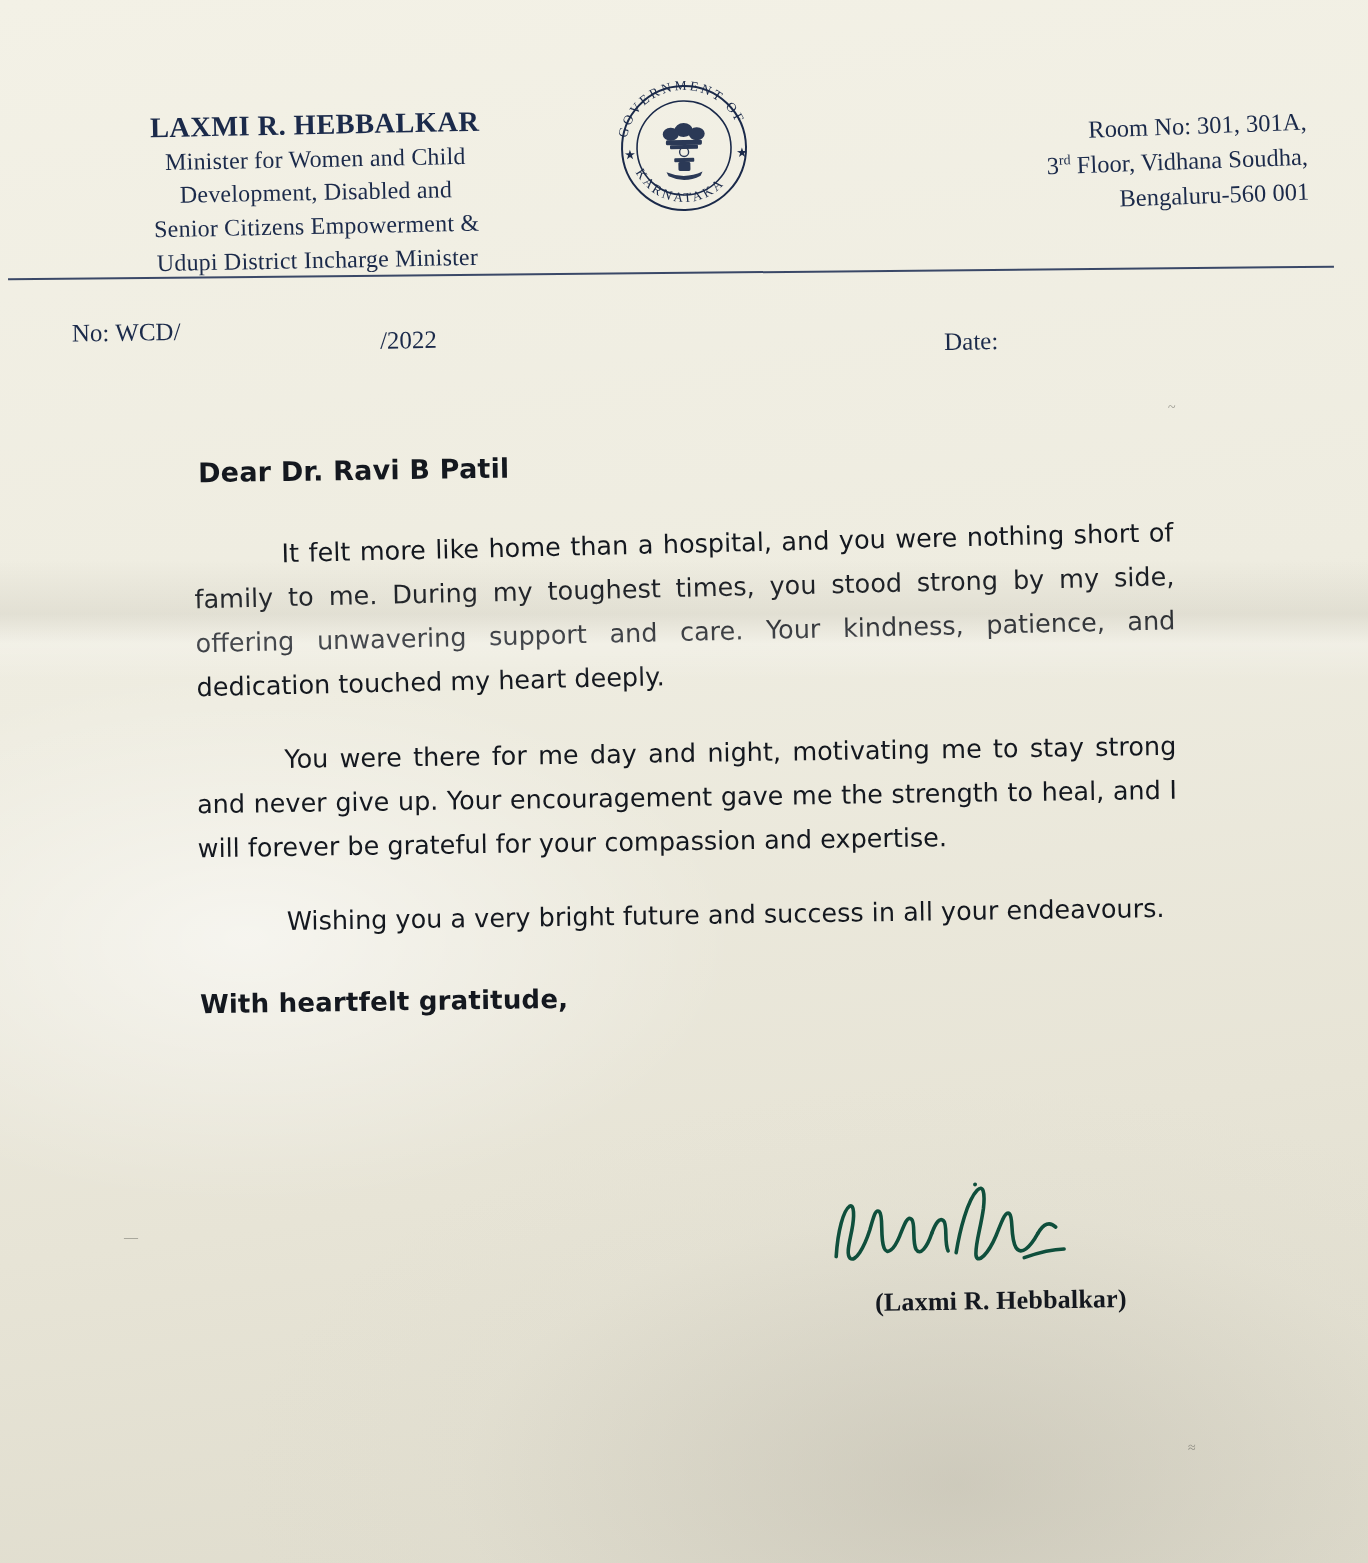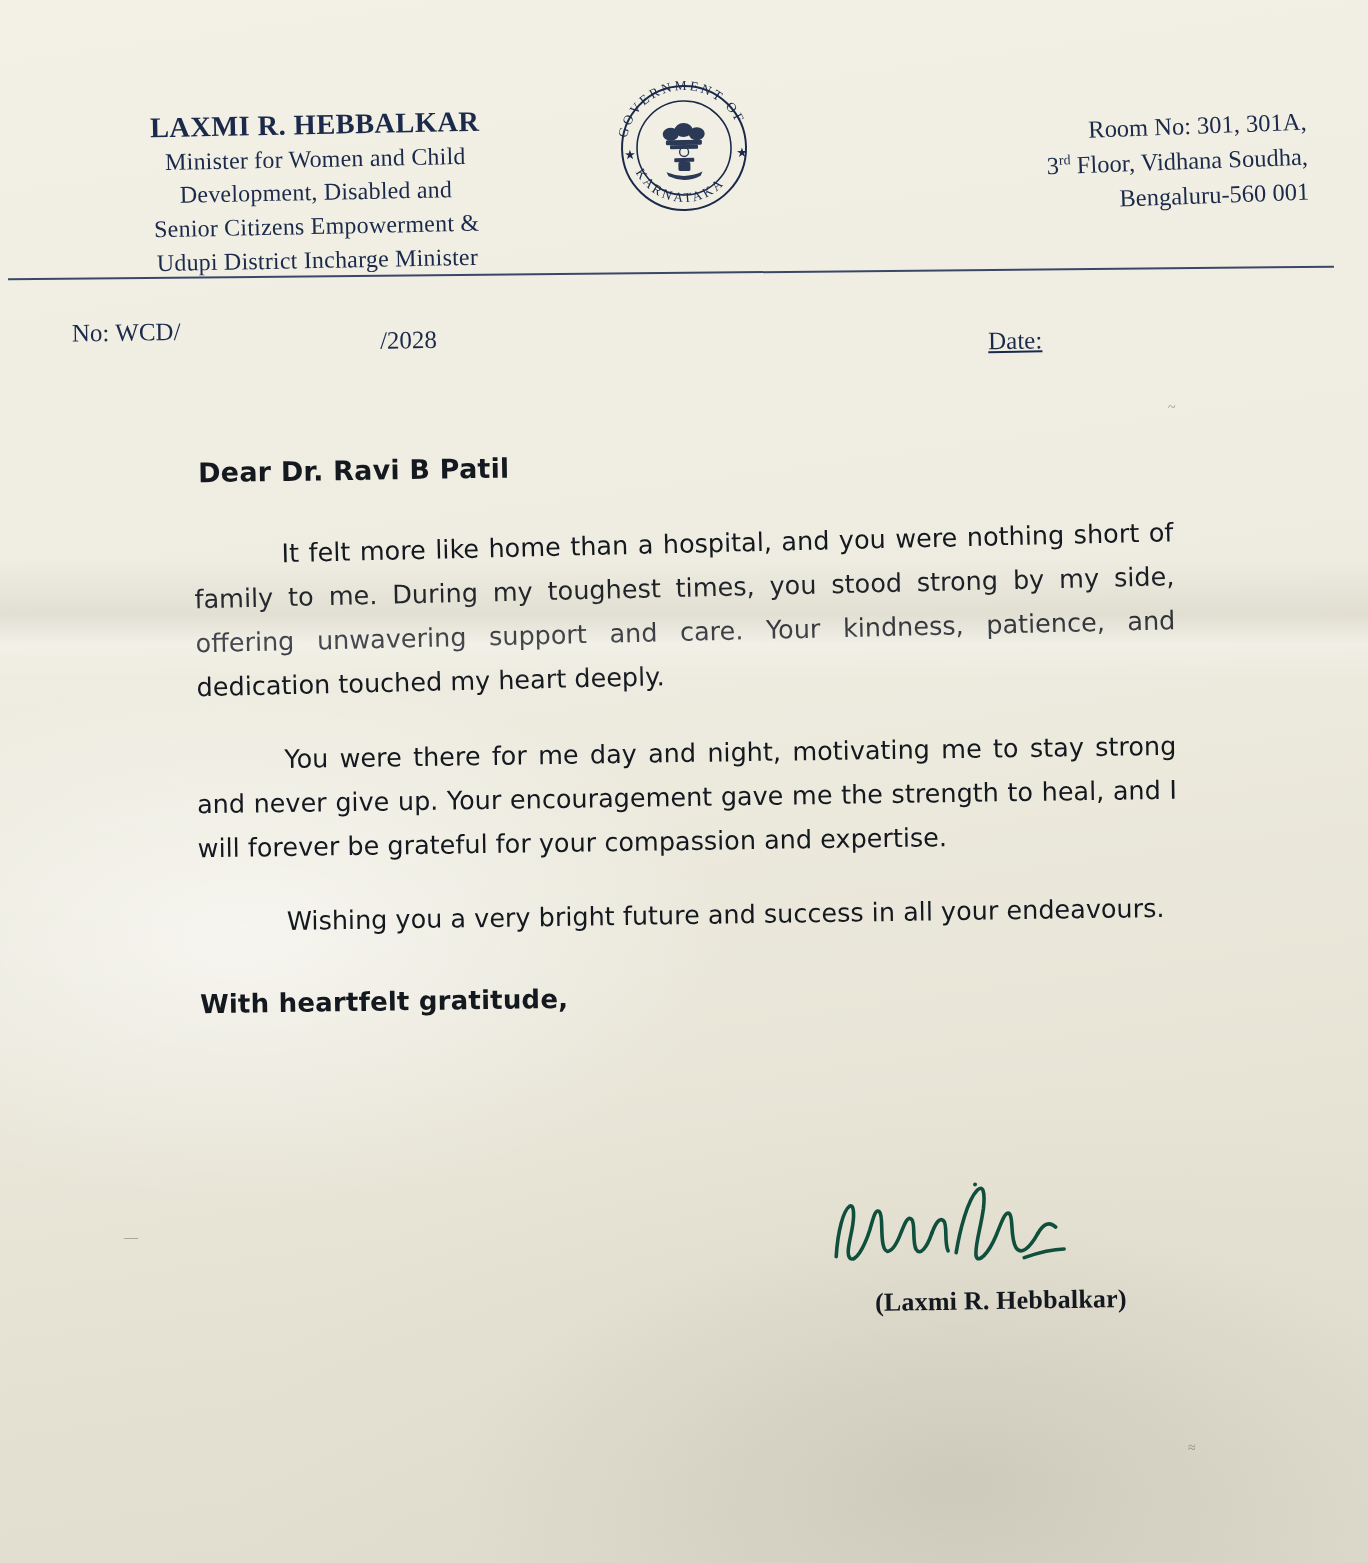--- a/index.html
+++ b/index.html
@@ -103,21 +103,21 @@
     position: absolute;
     left: 0; right: 0;
     top: 300px;
     height: 70px;
     color: #1b2a4a;
     font-size: 25px;
     transform: rotate(-0.9deg);
   }
   .ref-no   { position: absolute; left: 72px;  top: 10px; }
   .ref-year { position: absolute; left: 380px; top: 22px; }
-  .ref-date { position: absolute; left: 988px; top: 32px; text-decoration: underline; }
+  .ref-date { position: absolute; left: 944px; top: 32px; }
 
   
   .body-block {
     position: absolute;
     left: 196px;
     top: 450px;
     width: 980px;
     color: #14181f;
     font-family: "DejaVu Sans", sans-serif;
     transform: rotate(-0.85deg);
@@ -223,21 +223,21 @@
       <div>Room No: 301, 301A,</div>
       <div>3<sup>rd</sup> Floor, Vidhana Soudha,</div>
       <div>Bengaluru-560 001</div>
     </div>
 
     <div class="rule"></div>
   </div>
 
   <div class="refline">
     <span class="ref-no">No: WCD/</span>
-    <span class="ref-year">/2028</span>
+    <span class="ref-year">/2022</span>
     <span class="ref-date">Date:</span>
   </div>
 
   <div class="body-block">
     <div class="salutation">Dear Dr. Ravi B Patil</div>
 
     <p class="para para-1">It felt more like home than a hospital, and you were nothing short of family to me. During my toughest times, you stood strong by my side, offering unwavering support and care. Your kindness, patience, and dedication touched my heart deeply.</p>
     <p class="para">You were there for me day and night, motivating me to stay strong and never give up. Your encouragement gave me the strength to heal, and I will forever be grateful for your compassion and expertise.</p>
     <p class="para last">Wishing you a very bright future and success in all your endeavours.</p>
 

